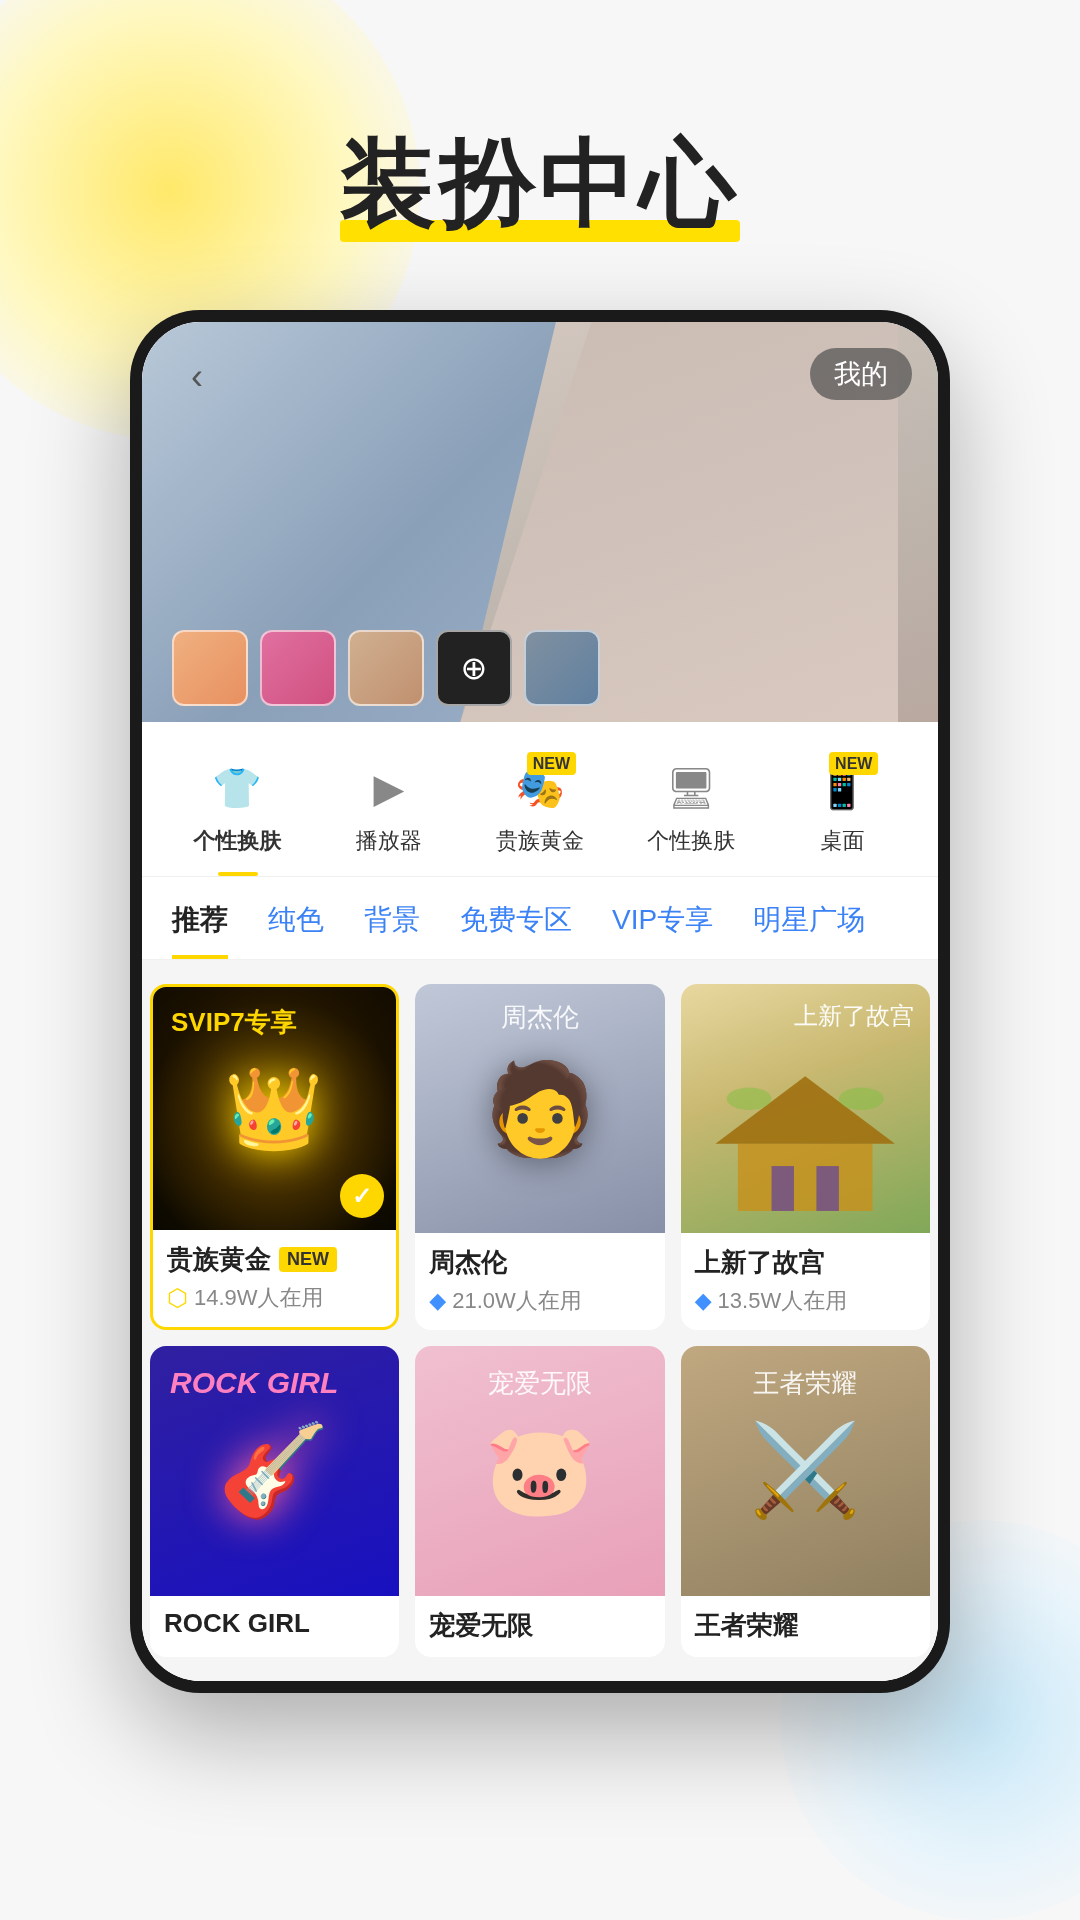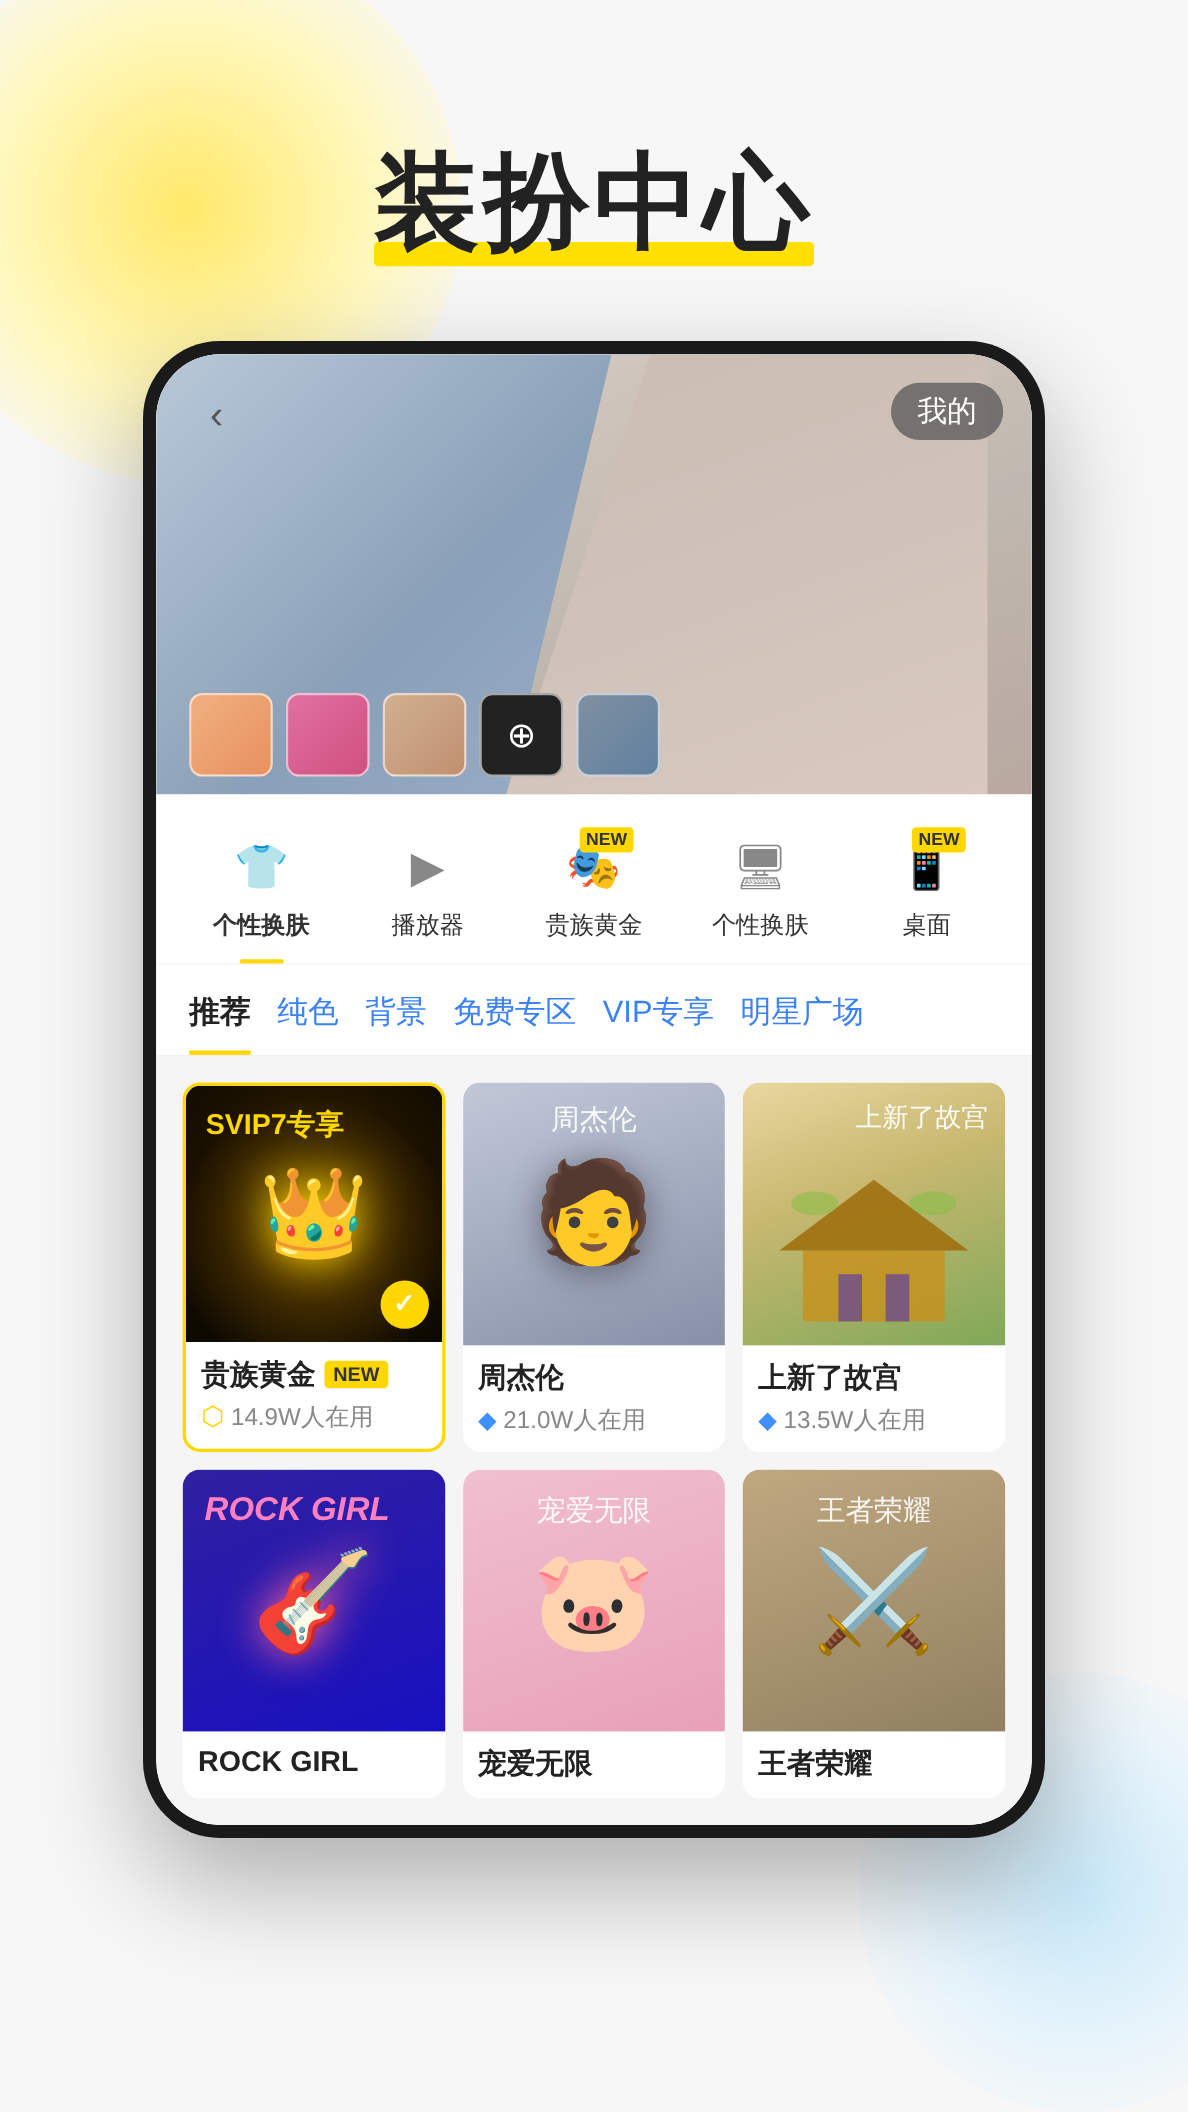--- a/index.html
+++ b/index.html
@@ -240,42 +240,42 @@
       padding: 2px 6px;
       border-radius: 4px;
       line-height: 1.2;
     }
 
     
     .filter-tabs {
       display: flex;
       background: #fff;
       padding: 24px 30px 0;
-      gap: 24px;
+      gap: 40px;
       border-bottom: 1px solid #f0f0f0;
     }
     .filter-tab {
       font-size: 28px;
       color: #3b82f6;
       padding-bottom: 16px;
       cursor: pointer;
       white-space: nowrap;
     }
     .filter-tab.active {
       color: #222;
       font-weight: 900;
       border-bottom: 4px solid #FFD700;
     }
 
     
     .skins-grid {
       display: grid;
       grid-template-columns: repeat(3, 1fr);
       gap: 16px;
-      padding: 24px 24px;
+      padding: 24px 8px;
       background: #f5f5f5;
     }
     .skin-card {
       background: #fff;
       border-radius: 16px;
       overflow: hidden;
       cursor: pointer;
     }
     .skin-thumb {
       width: 100%;

